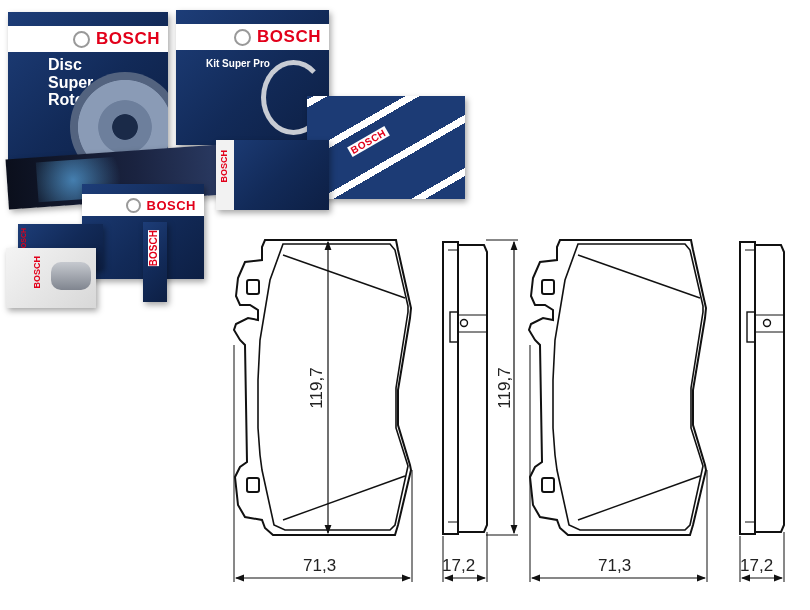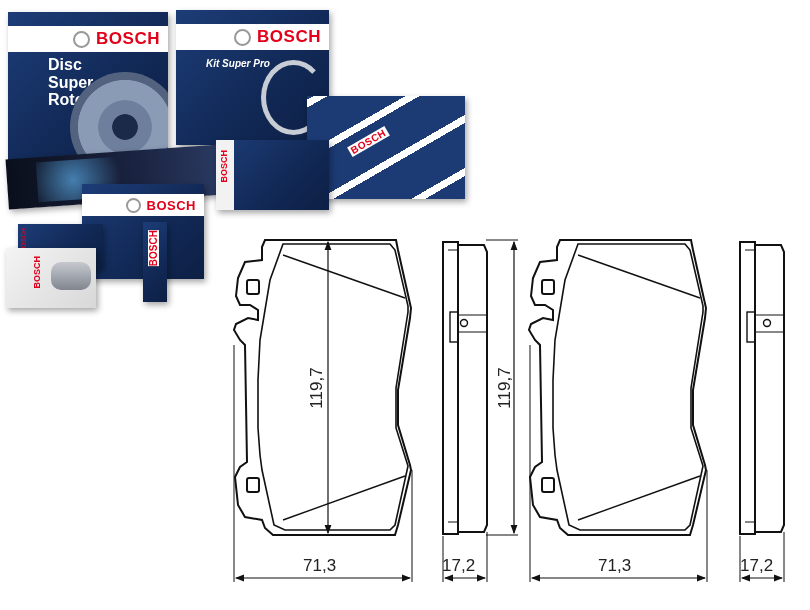--- a/index.html
+++ b/index.html
@@ -30,21 +30,21 @@
       <div>Rotor</div>
     </div>
     <div style="position:absolute;left:62px;top:60px;width:110px;height:110px;border-radius:50%;background:radial-gradient(circle,#1a2a48 0 16%,#6d7f9c 17% 34%,#8a9bb6 35% 60%,#53637f 61% 100%);"></div>
   </div>
 
   <div class="box navy" style="left:176px;top:10px;width:153px;height:135px;">
     <div class="band" style="top:14px;height:26px;">
       <span class="ring" style="width:13px;height:13px;"></span>
       <span class="brand" style="font-size:17px;">BOSCH</span>
     </div>
-    <div class="boxtext" style="left:30px;top:48px;font-size:10px;font-style:italic;">Kit Super Pro</div>
+    <div class="boxtext" style="left:30px;top:48px;font-size:10px;">Kit Super Pro</div>
     <div style="position:absolute;left:85px;top:50px;width:55px;height:65px;border:5px solid #c8ccd4;border-radius:50%;border-right-color:transparent;"></div>
   </div>
 
   <div class="box" style="left:307px;top:96px;width:158px;height:103px;background:repeating-linear-gradient(-30deg,#1c3b75 0 20px,#ffffff 20px 27px,#1c3b75 27px 46px);">
     <span class="brand" style="position:absolute;left:40px;top:40px;font-size:10px;transform:rotate(-30deg);background:#fff;padding:0 2px;">BOSCH</span>
   </div>
 
   <div class="box" style="left:7px;top:152px;width:215px;height:50px;background:linear-gradient(90deg,#0b0f1c,#1a2340 60%,#2a3a62);transform:rotate(-4deg);">
     <div style="position:absolute;left:30px;top:5px;width:120px;height:40px;background:radial-gradient(circle at 30% 50%,rgba(90,170,230,0.7),transparent 55%);"></div>
   </div>

